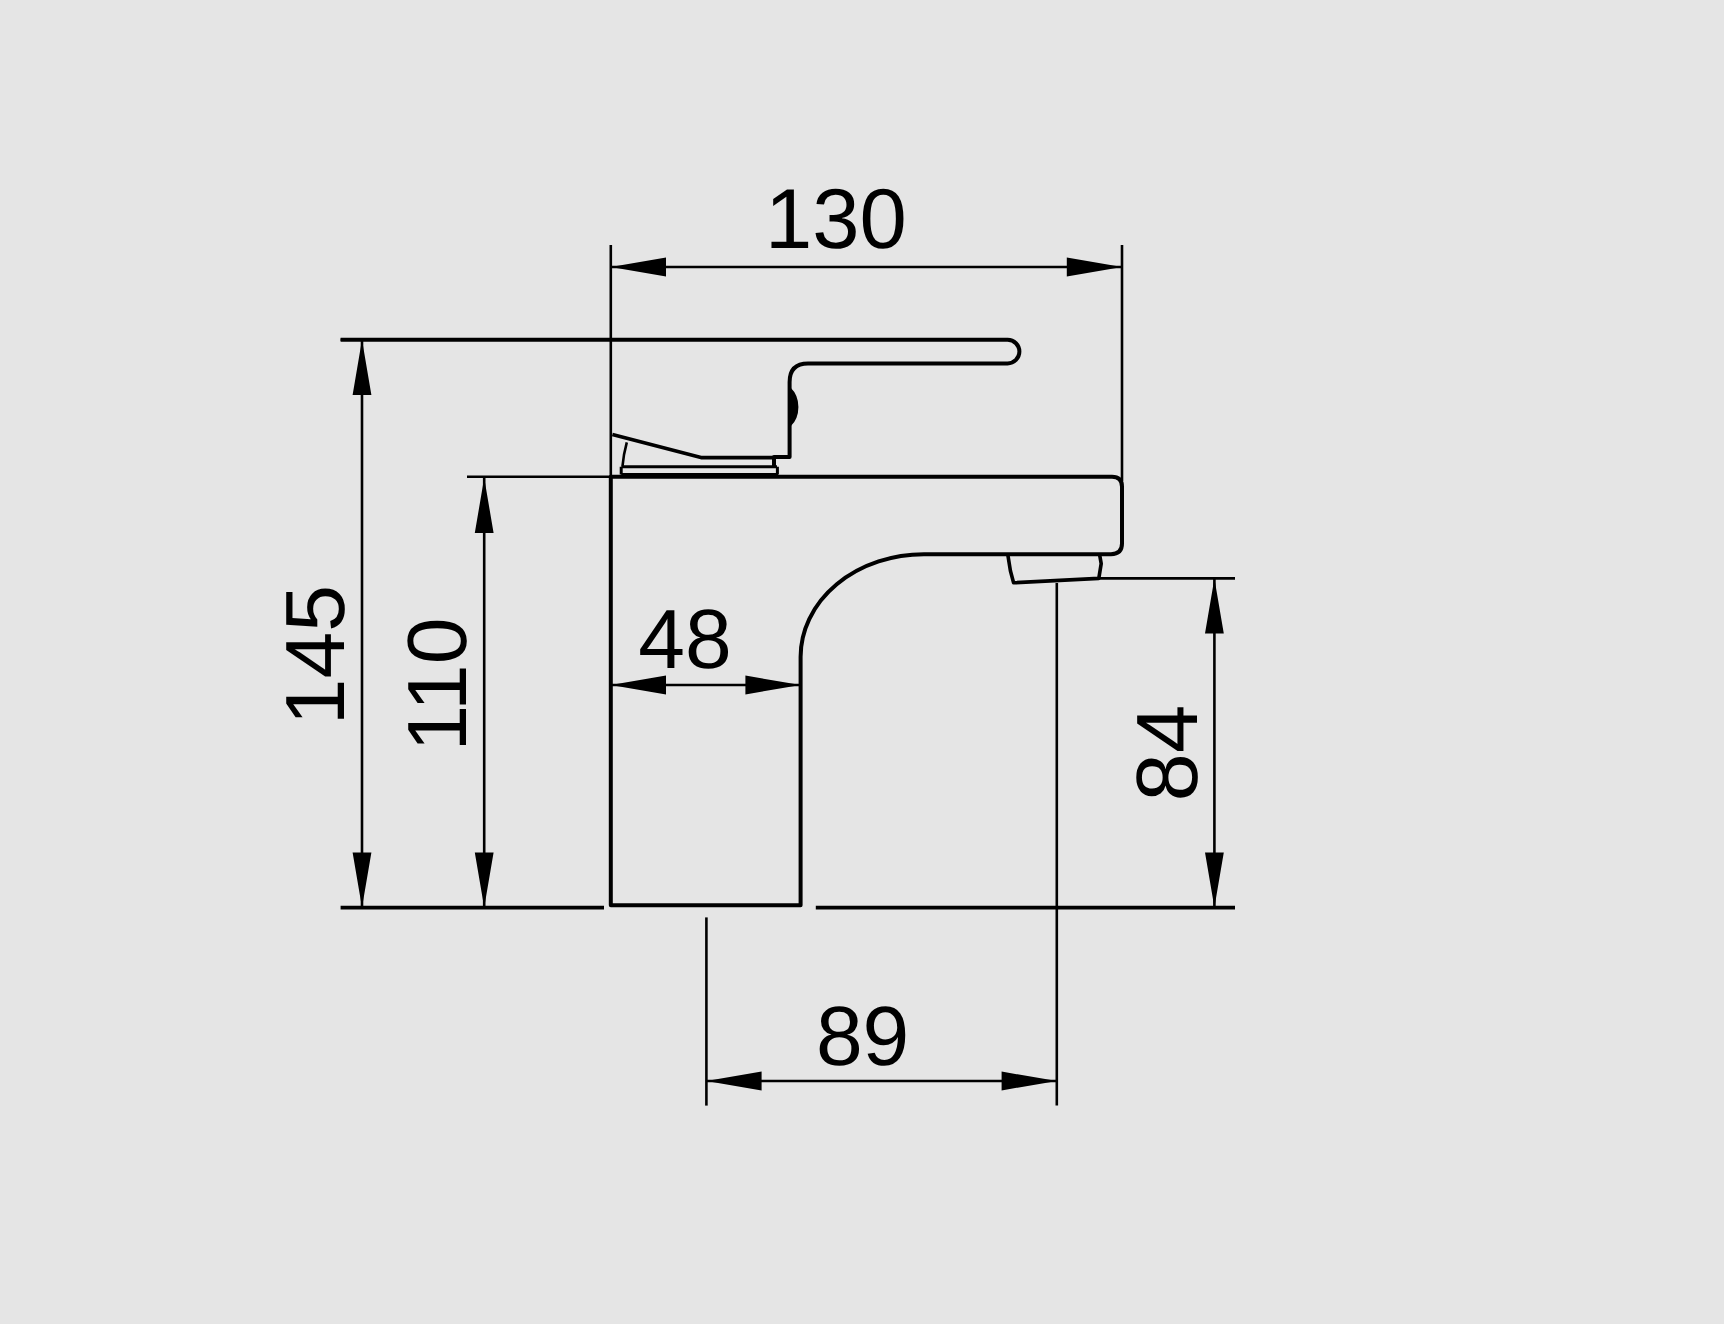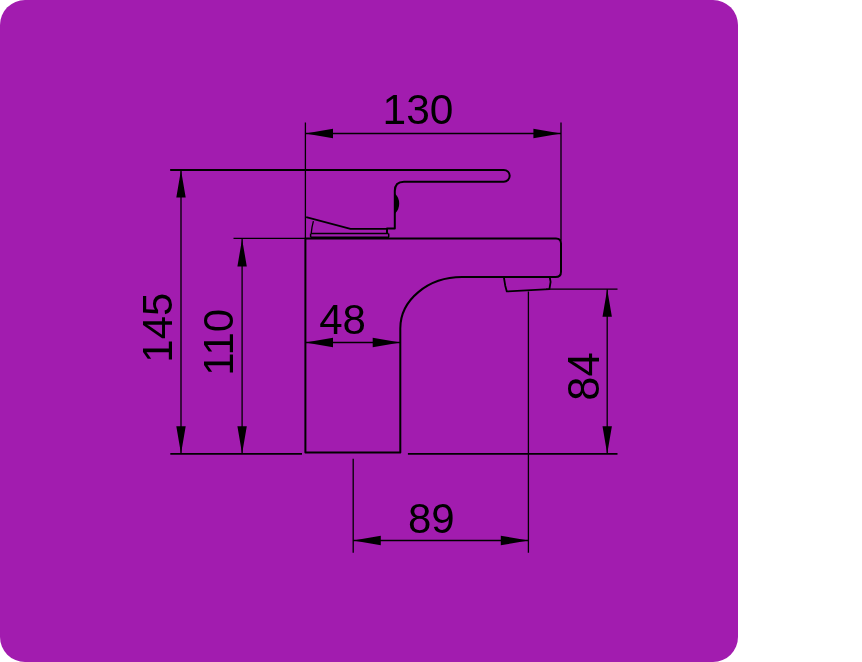--- a/index.html
+++ b/index.html
@@ -1,16 +1,16 @@
 <!DOCTYPE html>
 <html><head>
 <meta charset="utf-8">
 <style>
   html,body{margin:0;padding:0;background:#fff;}
-  .wrap{width:738px;height:662px;position:relative;background:#a21caf;overflow:hidden;border-radius:25px;}
+  .wrap{width:862px;height:662px;position:relative;background:#e5e5e5;overflow:hidden;}
   svg{display:block;}
   text{font-family:"Liberation Sans",sans-serif;fill:#000;}
 </style>
 </head>
 <body>
 
 <div class="wrap">
 <svg width="862" height="662" viewBox="0 0 862 662" fill="none" stroke-linecap="butt">
 
   <path d="M 305.4,238.4 H 556 Q 561,238.4 561,243.4 V 271.8 Q 561,277.1 555.5,277.1 H 462 A 61.7,51.3 0 0 0 400.3,328.4 V 452.6 H 305.4 Z" stroke="#000" stroke-width="2" stroke-linejoin="round"></path>

